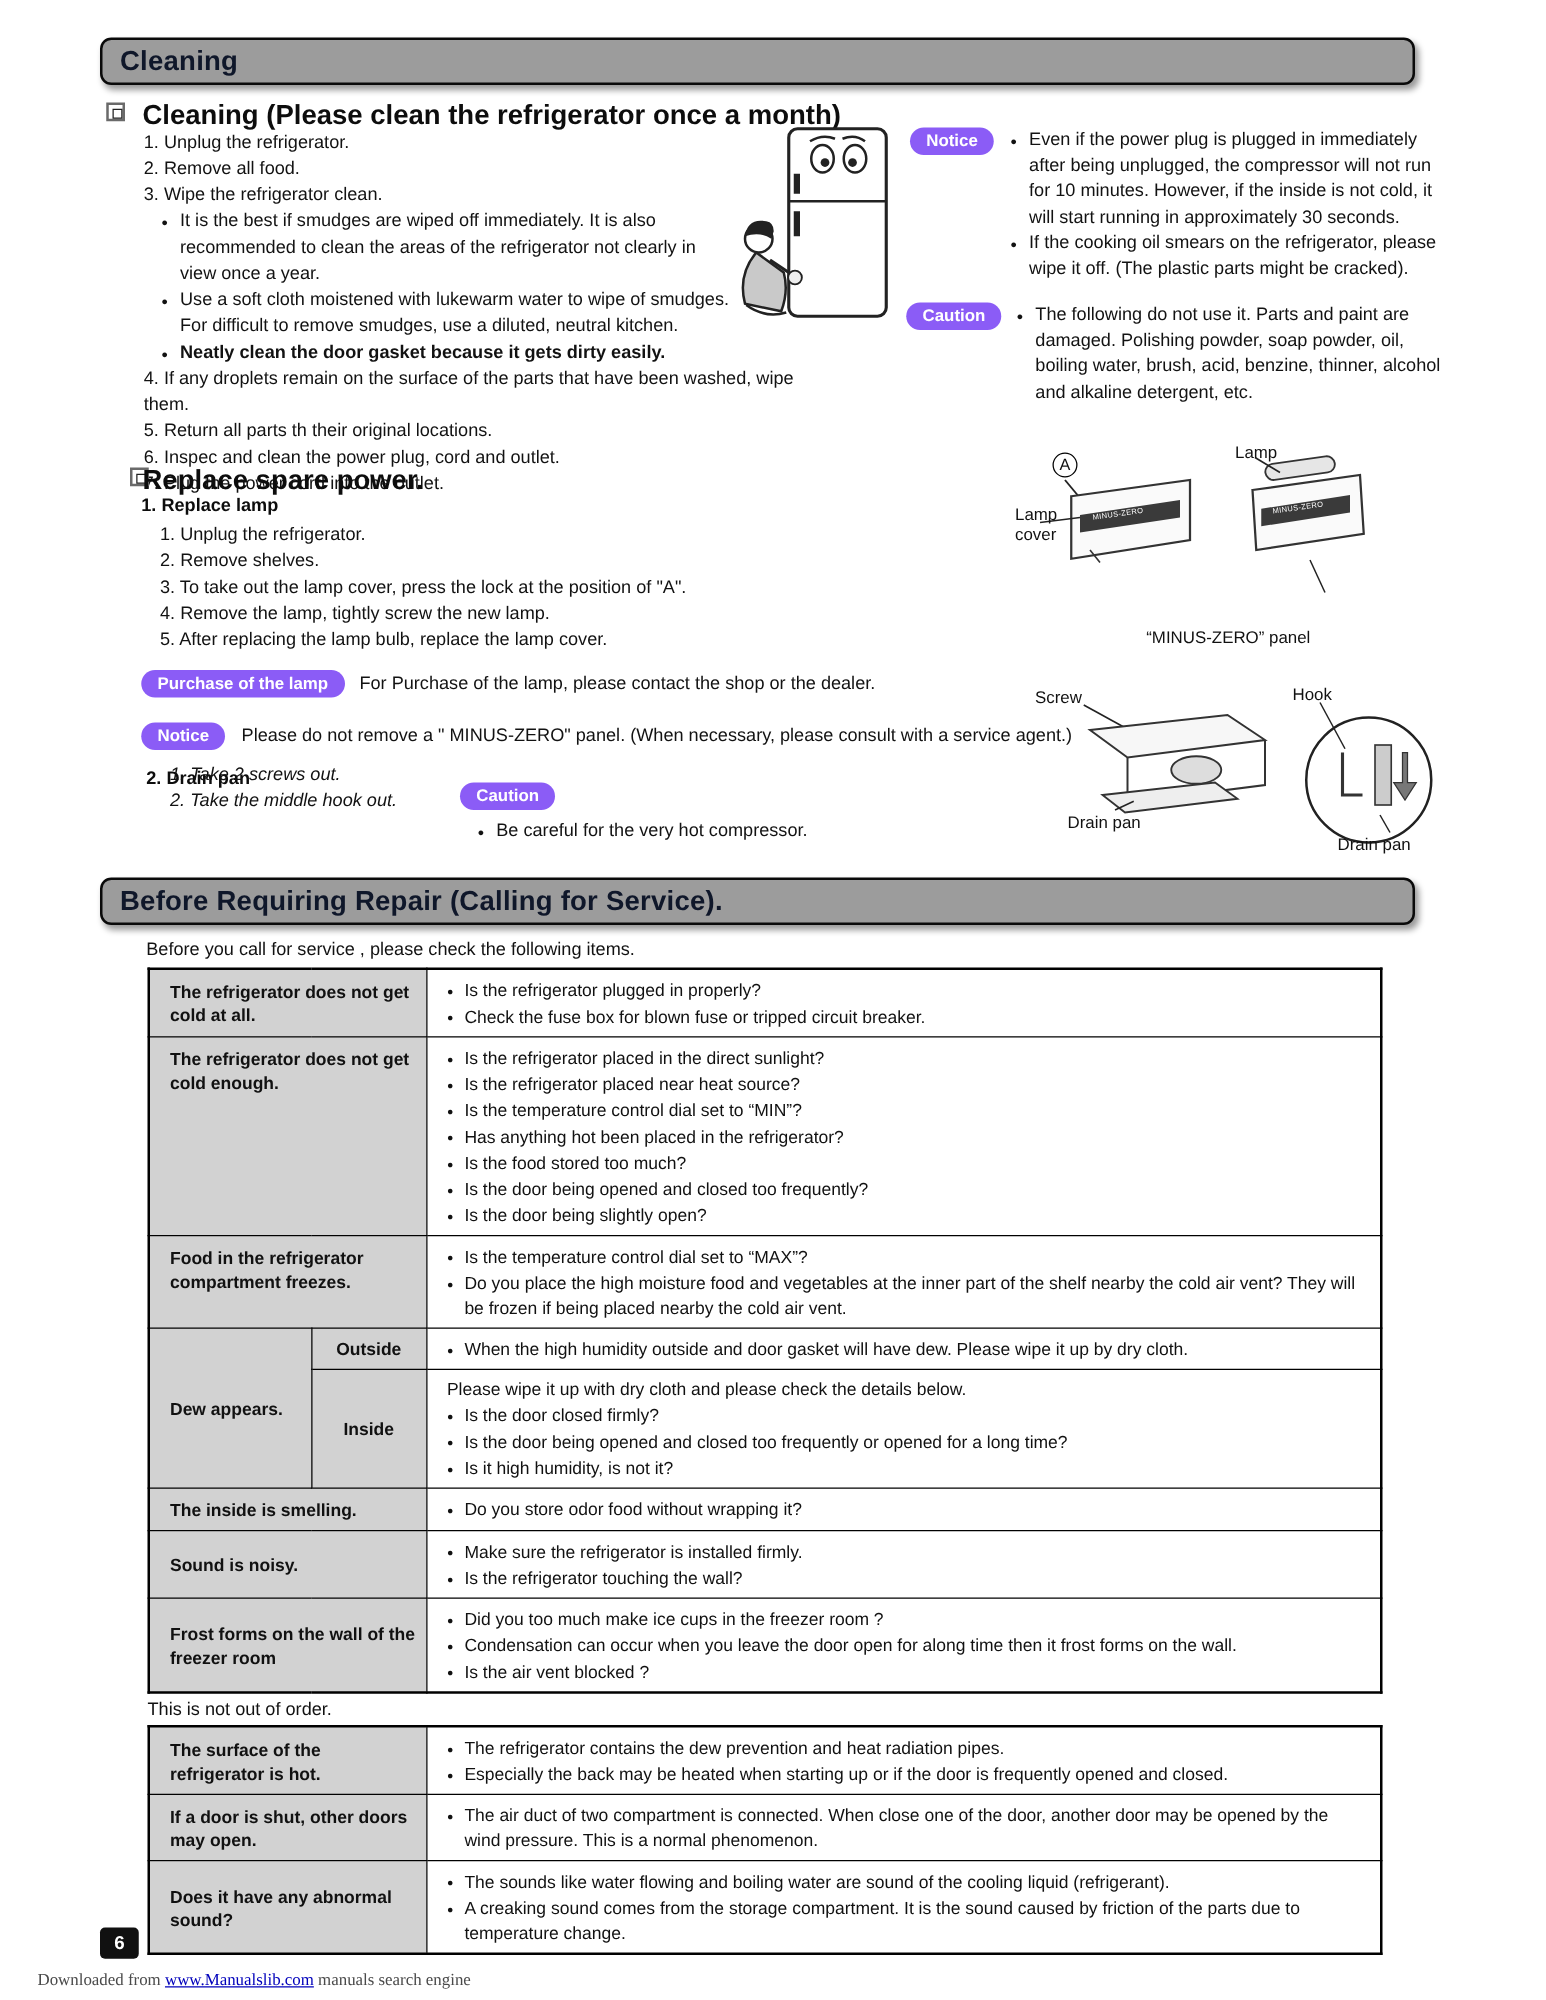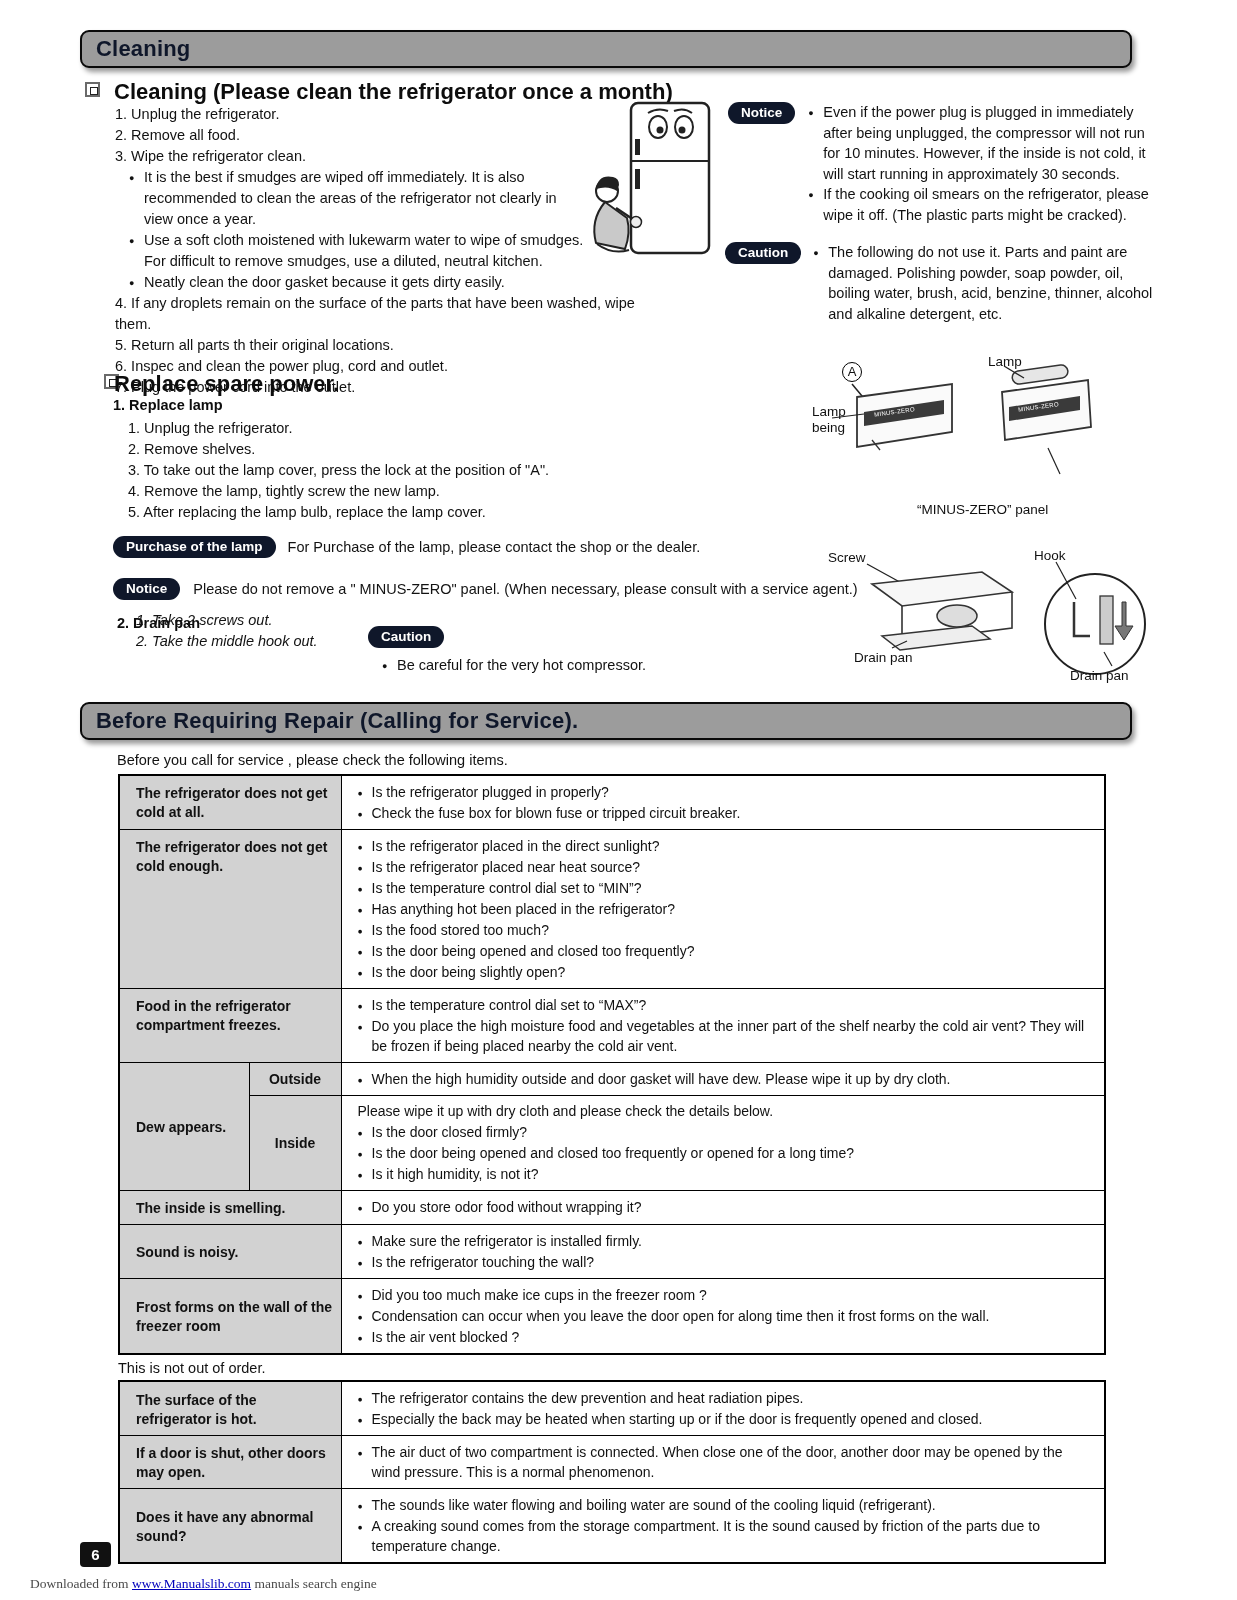--- a/index.html
+++ b/index.html
@@ -15,21 +15,21 @@
   .chk { width:15px; height:15px; border:2px solid #6a6a6a; background:#fff; display:inline-block; position:relative; }
   .chk::after { content:""; position:absolute; left:2.5px; top:2.5px; width:6px; height:6px; border:1.6px solid #222; }
 
   .h2 { font-size:22px; font-weight:bold; color:#0d0d0d; }
   .h3 { font-size:14.5px; font-weight:bold; color:#0d0d0d; }
   .txt { font-size:14.5px; line-height:21px; color:#121212; }
 
   .bullet { position:relative; padding-left:15px; }
   .bullet::before { content:"●"; position:absolute; left:0; top:1px; font-size:9px; }
 
-  .pill { display:inline-block; background:#0f172a; color:#fff; font-weight:bold; font-size:13.5px;
+  .pill { display:inline-block; background:#8b5cf6; color:#fff; font-weight:bold; font-size:13.5px;
           line-height:20px; padding:1px 13px; border-radius:12px; white-space:nowrap; }
 
   .flowtables { display:flex; flex-direction:column; }
   .rt { border-collapse:collapse; width:988px; border:2.5px solid #000; table-layout:fixed; }
   .rt td { border:1.6px solid #000; vertical-align:top; }
   .rt td.lbl { background:#d2d2d2; font-weight:bold; font-size:14px; line-height:19px; padding:8px 6px 6px 16px; }
   .rt td.mid { vertical-align:middle; }
   .rt td.sub { text-align:center; vertical-align:middle; padding:6px 4px; }
   .rt td.val { background:#fff; font-size:14px; line-height:20px; padding:5px 10px 5px 16px; }
   .rt .bullet { padding-left:14px; margin:1px 0; }
@@ -60,21 +60,21 @@
   <span class="abs chk" style="left:85px; top:82px;"></span>
   <div class="abs h2" style="left:114px; top:79px;">Cleaning (Please clean the refrigerator once a month)</div>
 
   
   <div class="abs txt" style="left:115px; top:104px; width:545px;">
     <div>1. Unplug the refrigerator.</div>
     <div>2. Remove all food.</div>
     <div>3. Wipe the refrigerator clean.</div>
     <div class="bullet" style="margin-left:14px; width:455px;">It is the best if smudges are wiped off immediately. It is also recommended to clean the areas of the refrigerator not clearly in view once a year.</div>
     <div class="bullet" style="margin-left:14px; width:455px;">Use a soft cloth moistened with lukewarm water to wipe of smudges. For difficult to remove smudges, use a diluted, neutral kitchen.</div>
-    <div class="bullet" style="margin-left:14px; width:455px;">Neatly clean the door gasket because it gets dirty easily.</div>
+    <div class="bullet" style="margin-left:14px; width:455px;font-weight:bold;">Neatly clean the door gasket because it gets dirty easily.</div>
     <div>4. If any droplets remain on the surface of the parts that have been washed, wipe them.</div>
     <div>5. Return all parts th their original locations.</div>
     <div>6. Inspec and clean the power plug, cord and outlet.</div>
     <div>7. Plug the power cord into the outlet.</div>
   </div>
 
   
   <svg class="abs" style="left:585px; top:98px;" width="132" height="172" viewBox="0 0 132 172">
     <rect x="46" y="5" width="78" height="150" rx="7" fill="#fff" stroke="#222" stroke-width="2.5"></rect>
     <line x1="46" y1="63" x2="124" y2="63" stroke="#222" stroke-width="2"></line>
@@ -135,21 +135,21 @@
       <path d="M60 88 l8 10" stroke="#333" stroke-width="1.3"></path>
       <rect x="200" y="16" width="56" height="13" rx="6.5" fill="#e6e6e6" stroke="#333" stroke-width="1.5" transform="rotate(-8 228 22)"></rect>
       <path d="M192 14 L212 26" stroke="#222" stroke-width="1.3"></path>
       <path d="M190 40 L276 28 L279 75 L193 88 Z" fill="#fafafa" stroke="#333" stroke-width="1.8"></path>
       <path d="M197 55 L268 44 L268 58 L197 69 Z" fill="#3a3a3a"></path>
       <path d="M248 122 L236 96" stroke="#222" stroke-width="1.2"></path>
       <path d="M52 62 L20 66" stroke="#222" stroke-width="1.2"></path>
     </svg>
     <div class="abs circle-a" style="left:30px; top:10px;">A</div>
     <div class="abs dlabel" style="left:176px; top:2px;">Lamp</div>
-    <div class="abs dlabel" style="left:0px; top:52px; width:52px;">Lamp being</div>
+    <div class="abs dlabel" style="left:0px; top:52px; width:52px;">Lamp cover</div>
     <div class="abs bar-text" style="left:62px; top:57px; color:#fff; transform:rotate(-8deg);">MINUS-ZERO</div>
     <div class="abs bar-text" style="left:206px; top:52px; color:#fff; transform:rotate(-8deg);">MINUS-ZERO</div>
     <div class="abs dlabel" style="left:105px; top:150px;">“MINUS-ZERO” panel</div>
   </div>
 
   
   <div class="abs" style="left:113px; top:536px; display:flex; align-items:flex-end;">
     <span class="pill">Purchase of the lamp</span>
     <span class="txt" style="margin-left:12px;">For Purchase of the lamp, please contact the shop or the dealer.</span>
   </div>

